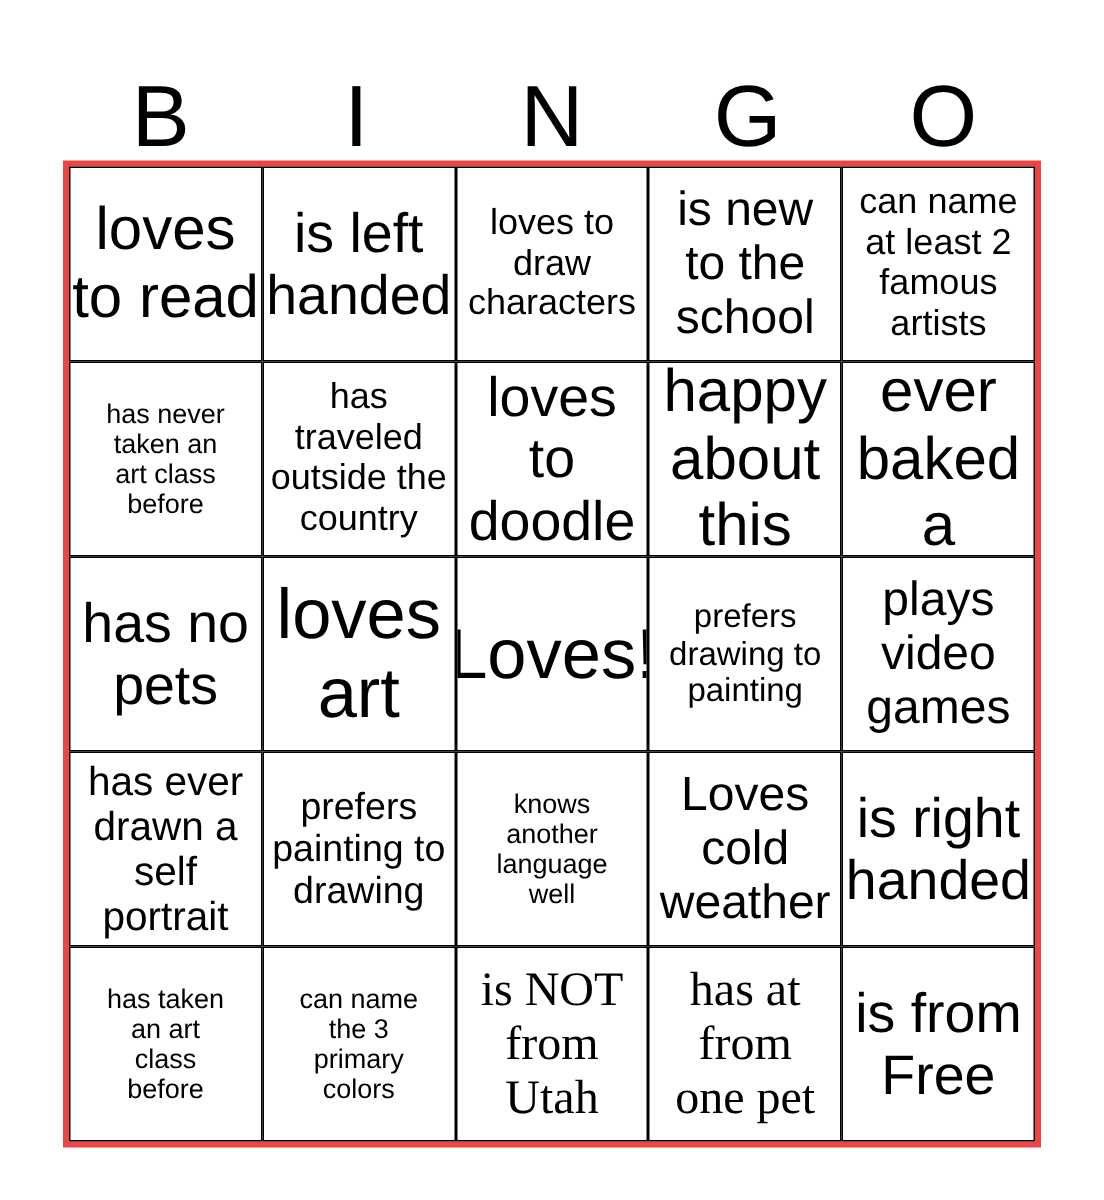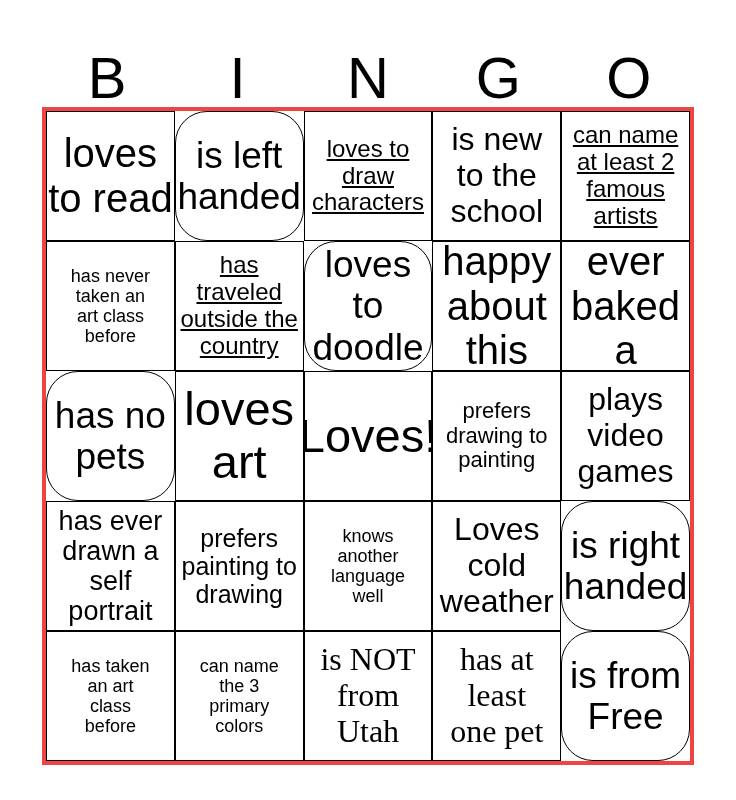--- a/index.html
+++ b/index.html
@@ -50,28 +50,28 @@
     align-items: center;
     justify-content: center;
     text-align: center;
     white-space: pre-line;
     line-height: 1.12;
     padding: 1px;
     overflow: hidden;
   }
   .fs47 { font-size: 47px; }
   .fs40 { font-size: 40px; }
-  .fs37 { font-size: 37px; border-radius: 32px; }
+  .fs37 { font-size: 37px; }
   .fs34 { font-size: 32px; }
   .fs32 { font-size: 32px; font-family: Liberation Serif, serif; }
   .fs30 { font-size: 40px; }
   .fs27 { font-size: 27px; }
   .fs26 { font-size: 18px; }
   .fs25 { font-size: 25px; }
-  .fs24 { font-size: 24px; text-decoration: underline; }
+  .fs24 { font-size: 24px; }
   .fs22 { font-size: 22px; }
 </style>
 </head>
 <body>
 
 <div class="page">
   <div class="card">
 
     <div class="title">
       <span class="letter">B</span>
@@ -149,20 +149,20 @@
 class
 before</div>
       <div class="cell fs26">can name
 the 3
 primary
 colors</div>
       <div class="cell fs32">is NOT
 from
 Utah</div>
       <div class="cell fs32">has at
-least
+from
 one pet</div>
       <div class="cell fs37">is from
 Free</div>
     </div>
 
   </div>
 </div>
 
 </body></html>

